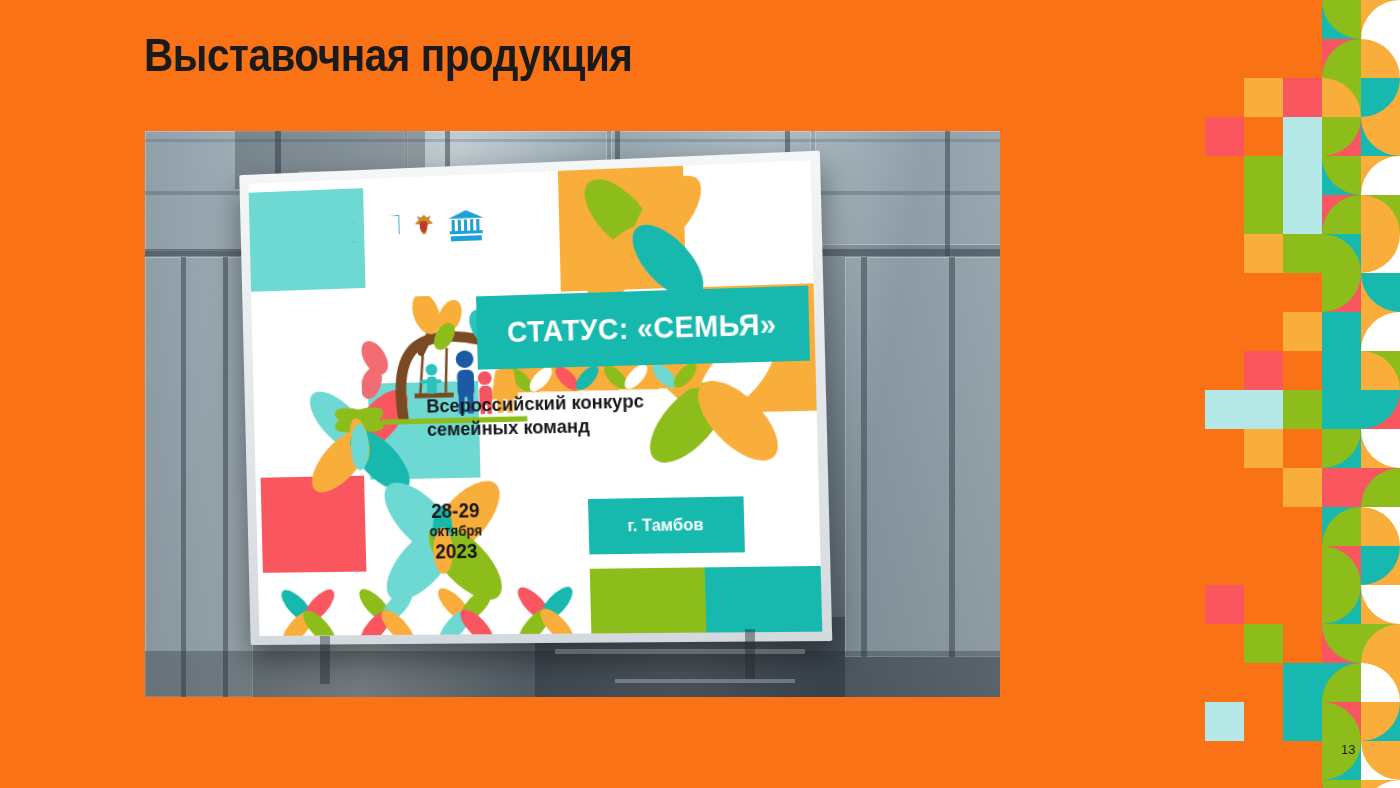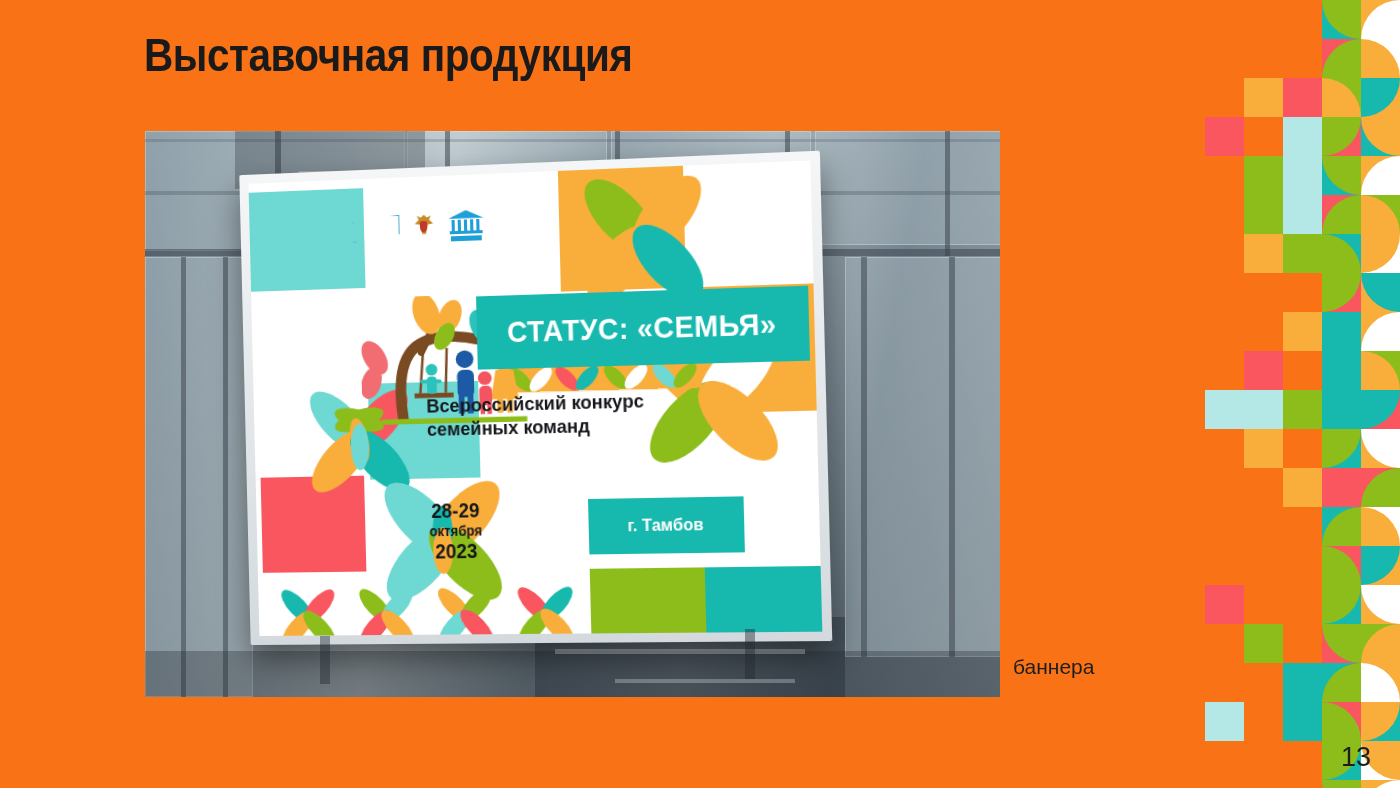--- a/index.html
+++ b/index.html
@@ -122,21 +122,21 @@
   .pattern { position: absolute; right: 0; top: 0; width: 195px; height: 788px; }
 
   
   .caption {
     position: absolute; left: 1013px; top: 653px;
     width: 300px; font-size: 21px; line-height: 1.33;
     color: #1d1d1d;
   }
   .page-num {
     position: absolute; left: 1341px; top: 742px;
-    font-size: 27px; color: #1d1d1d;
+    font-size: 13px; color: #1d1d1d;
   }
 </style>
 </head>
 <body>
 
 <div class="slide">
 
   <div class="slide-title">Выставочная продукция</div>
 
   <div class="photo">
@@ -469,18 +469,17 @@
         <rect x="117" y="780" width="39" height="39" fill="#b4e8e6"></rect>
         <path d="M117 819 L117 780 A39 39 0 0 1 156 819 Z" fill="#f9565f"></path>
         <path d="M156 780 L156 819 A39 39 0 0 1 117 780 Z" fill="#8cbd1a"></path>
         <rect x="156" y="780" width="39" height="39" fill="#8cbd1a"></rect>
         <path d="M156 780 L195 780 A39 39 0 0 1 156 819 Z" fill="#f9ae3b"></path>
         <path d="M195 819 L156 819 A39 39 0 0 1 195 780 Z" fill="#ffffff"></path>
       </g>
   </svg>
 
   <div class="caption">
-    <div>баннера</div>
   </div>
 
   <div class="page-num">13</div>
 
 </div>
 
 </body></html>

